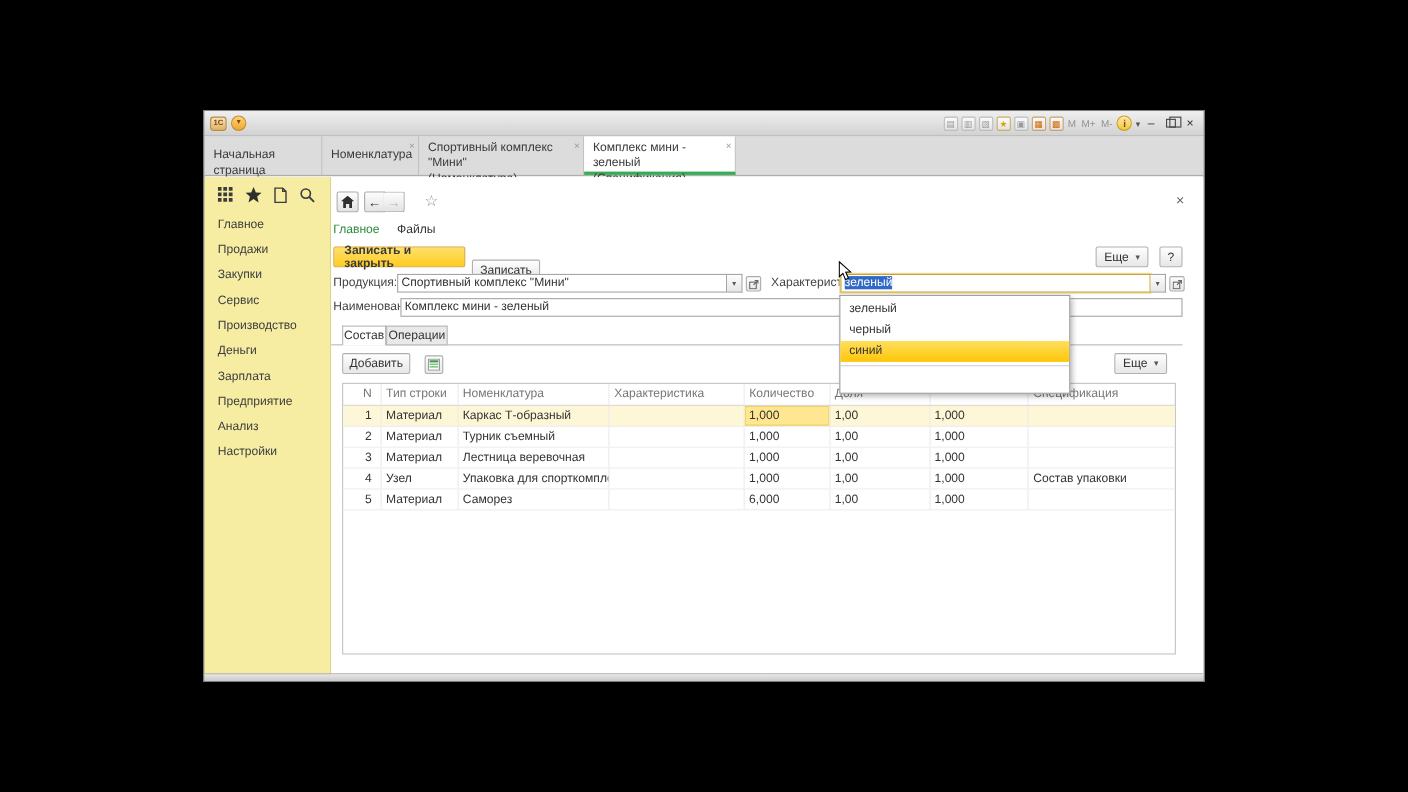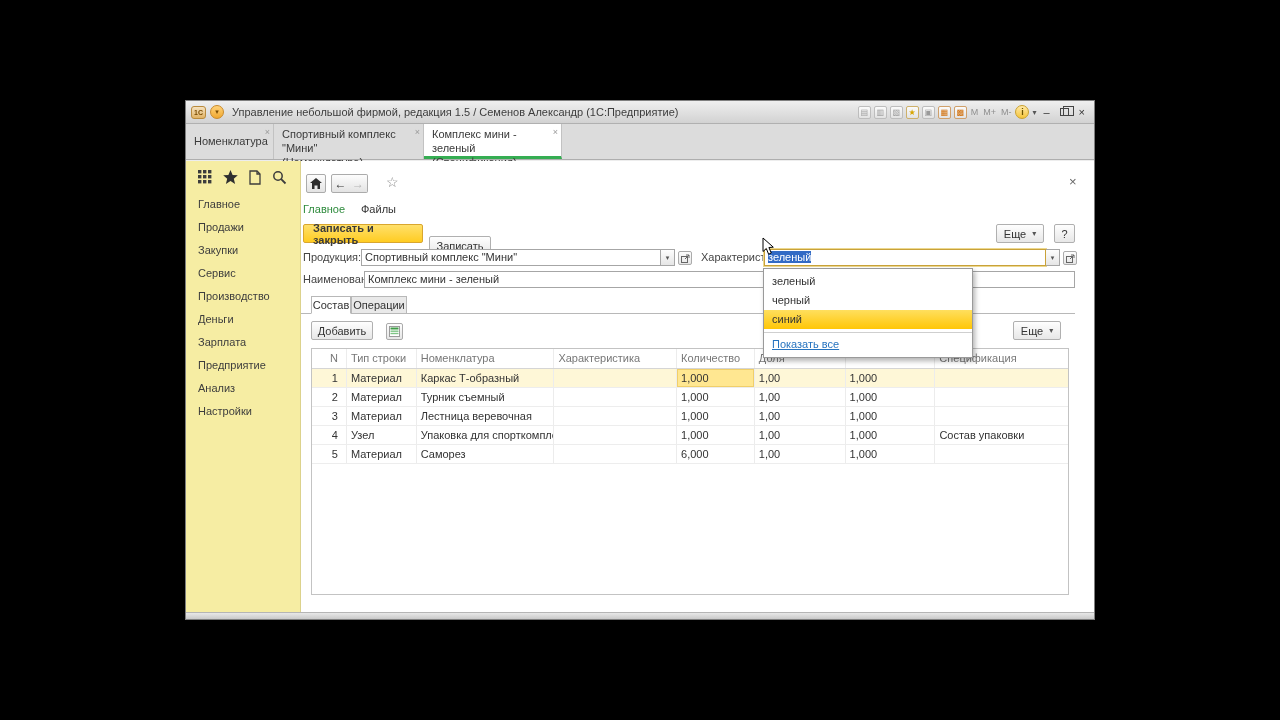--- a/index.html
+++ b/index.html
@@ -104,41 +104,43 @@
   .cursor { position:absolute; left:461px; top:76px; z-index:20; }
 </style>
 </head>
 <body>
 
 <div class="window">
 
   <div class="titlebar">
     <div class="tb-badge">1С</div>
     <div class="tb-menu">▾</div>
-    <div class="tb-title">Управление небольшой фирмой, редакция 1.5 / Семенов Александр  (1С:Предприятие)</div>
     <div class="tb-right">
       <div class="tb-ico">▤</div>
       <div class="tb-ico">▥</div>
       <div class="tb-ico">▧</div>
       <div class="tb-ico gold">★</div>
       <div class="tb-ico">▣</div>
       <div class="tb-ico orange">▦</div>
       <div class="tb-ico orange">▩</div>
       <div class="tb-mem">M</div>
       <div class="tb-mem">M+</div>
       <div class="tb-mem">M-</div>
       <div class="tb-info">i</div>
       <div class="tb-caret">▾</div>
       <div class="tb-win">–</div>
       <div class="tb-restore"></div>
       <div class="tb-win">×</div>
     </div>
   </div>
 
   <div class="tabbar">
+    <div class="tab t1">
+      <span>Начальная страница</span>
+    </div>
     <div class="tab t2">
       <span>Номенклатура</span>
       <span class="x">×</span>
     </div>
     <div class="tab t3">
       <div>Спортивный комплекс "Мини"</div>
       <div>(Номенклатура)</div>
       <span class="x">×</span>
     </div>
     <div class="tab t4 active">
@@ -314,21 +316,20 @@
         <div class="tc c7"></div>
       </div>
     </div>
 
     <div class="dropdown">
       <div style="height:3px;"></div>
       <div class="dd-opt">зеленый</div>
       <div class="dd-opt">черный</div>
       <div class="dd-opt hl">синий</div>
       <div class="dd-sep"></div>
-      <div class="dd-link">Показать все</div>
     </div>
 
     <div class="cursor">
       <svg width="13" height="19" viewBox="0 0 13 19">
         <path d="M1 1 L1 14.5 L4.3 11.5 L6.6 17.2 L9.3 16 L6.9 10.5 L11.3 10.2 Z" fill="#fff" stroke="#000" stroke-width="1"></path>
       </svg>
     </div>
 
   </div>
 

